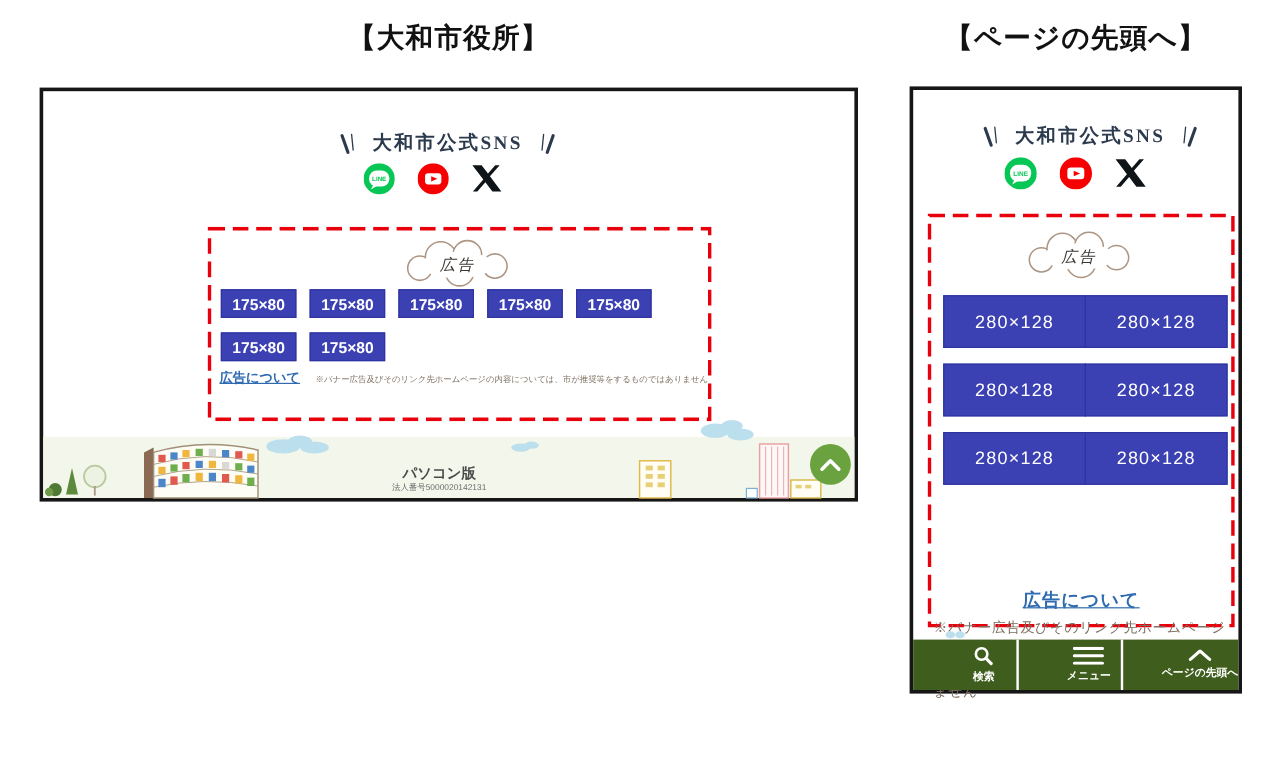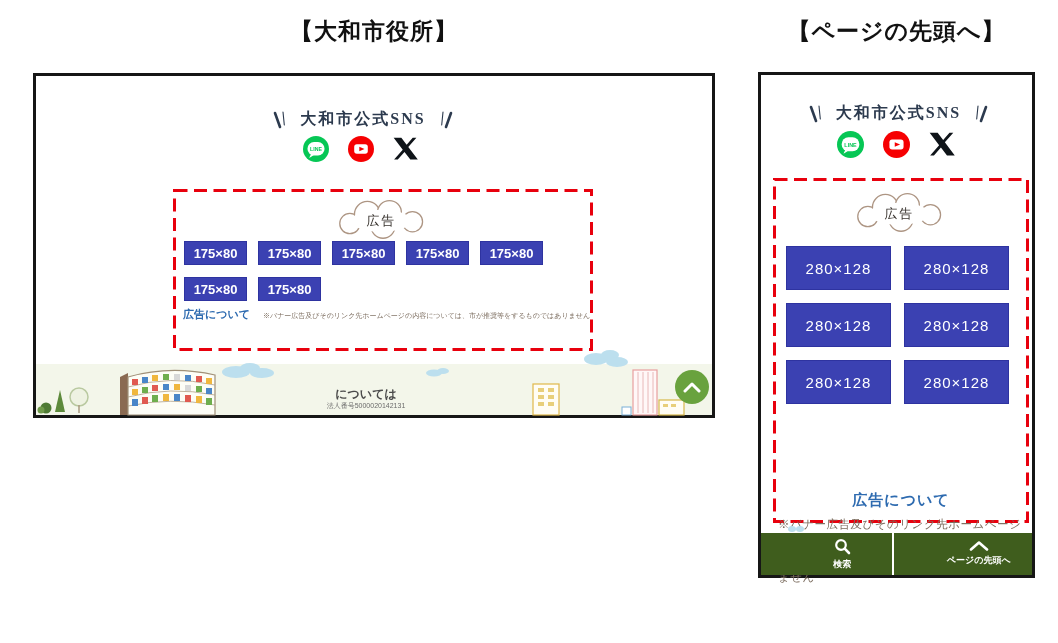--- a/index.html
+++ b/index.html
@@ -13,21 +13,21 @@
   }
   #pc-title { left:33px; width:682px; }
   #sp-title { left:748px; width:297px; }
 
   .panel { position:absolute; background:#fff; border:3px solid #161616; }
   #pc-panel { left:33px; top:73px;  width:682px; height:345px; }
   #sp-panel { left:758px; top:72px; width:277px; height:506px; }
 
   
   .sns-head {
-    position:absolute; left:2px; width:100%; display:flex;
+    position:absolute; left:12px; width:100%; display:flex;
     justify-content:center; align-items:center; gap:14px;text-align:center;
   }
   #pc-panel .sns-head { top:33px; transform:translateX(-13px); }
   #sp-panel .sns-head { top:28px; }
   .sns-head .txt {
     font-family:"Liberation Serif", serif; font-size:16px; font-weight:bold;
     color:#2c3a4e; letter-spacing:2px;
   }
   .sns-icons {
     position:absolute; left:0; width:100%; display:flex;
@@ -36,33 +36,33 @@
   #pc-panel .sns-icons { top:60px; transform:translateX(-13px); }
   #sp-panel .sns-icons { top:56px; }
   .sns-icons svg { display:block; }
 
   
   .ad-box { position:absolute; }
   #pc-panel .ad-box { left:137px; top:113px; width:420px; height:162px; }
   #sp-panel .ad-box { left:12px;  top:103px; width:256px; height:345px; }
   .dash-rect { position:absolute; inset:0; width:100%; height:100%; }
 
-  .cloud-wrap { position:absolute; left:0; width:100%; display:flex; justify-content:center; }
+  .cloud-wrap { position:absolute; left:0; width:100%; display:flex; justify-content:center;font-style:italic; }
   #pc-panel .cloud-wrap { top:6px; }
   #sp-panel .cloud-wrap { top:10px; }
 
   .banner {
     position:absolute; background:#3b41b2; color:#fff; border:1px solid #2e33a0;
     display:flex; align-items:center; justify-content:center;
   }
   .banner.pc { width:63px; height:24px; font-size:13px; font-weight:bold; }
-  .banner.sp { width:105px; height:44px; font-size:15px; letter-spacing:1px; }
+  .banner.sp { width:119px; height:44px; font-size:15px; letter-spacing:1px; }
 
   .ad-link {
-    position:absolute; color:#2e6bb0; font-weight:bold; 
+    position:absolute; color:#2e6bb0; font-weight:bold; text-decoration:underline;
     cursor:pointer;
   }
   #pc-panel .ad-link { left:10px; top:118px; font-size:11px; }
   #sp-panel .ad-link { left:0; top:313px; width:100%; text-align:center; font-size:15px; letter-spacing:1px; }
 
   .ad-note-pc {
     position:absolute; left:90px; top:122px; width:322px;
     font-size:7px; color:#7d6e60; white-space:nowrap;
   }
   .ad-note-sp {
@@ -256,21 +256,21 @@
         <rect x="597" y="6" width="24" height="45" fill="#fff7f7" stroke="#e89f9f" stroke-width="1.2"></rect>
         <line x1="602" y1="8" x2="602" y2="49" stroke="#e8b8b8" stroke-width="1"></line>
         <line x1="607" y1="8" x2="607" y2="49" stroke="#e8b8b8" stroke-width="1"></line>
         <line x1="612" y1="8" x2="612" y2="49" stroke="#e8b8b8" stroke-width="1"></line>
         <line x1="617" y1="8" x2="617" y2="49" stroke="#e8b8b8" stroke-width="1"></line>
         <rect x="623" y="36" width="25" height="15" fill="#fffdf4" stroke="#d8b84a" stroke-width="1.2"></rect>
         <rect x="627" y="40" width="5" height="3" fill="#e8cf7a"></rect>
           <rect x="635" y="40" width="5" height="3" fill="#e8cf7a"></rect>
       </g>
     </svg>
-    <div class="footer-org">については</div>
+    <div class="footer-org">パソコン版</div>
     <div class="footer-corp">法人番号5000020142131</div>
   </div>
 
   <div class="scroll-top">
     <svg width="18" height="12" viewBox="0 0 18 12">
       <polyline points="2,10 9,3 16,10" fill="none" stroke="#fff" stroke-width="3" stroke-linecap="round" stroke-linejoin="round"></polyline>
     </svg>
   </div>
 </div>
 
@@ -359,19 +359,27 @@
 
   <div class="sp-nav">
     <div class="cell">
       <svg width="17" height="17" viewBox="0 0 17 17">
         <circle cx="7" cy="7" r="4.8" fill="none" stroke="#fff" stroke-width="2.2"></circle>
         <line x1="10.7" y1="10.7" x2="15" y2="15" stroke="#fff" stroke-width="2.6" stroke-linecap="round"></line>
       </svg>
       <span class="lbl">検索</span>
     </div>
     <div class="cell">
+      <svg width="26" height="15" viewBox="0 0 26 15">
+        <rect x="0" y="0" width="26" height="2.6" rx="1.3" fill="#fff"></rect>
+        <rect x="0" y="6.2" width="26" height="2.6" rx="1.3" fill="#fff"></rect>
+        <rect x="0" y="12.4" width="26" height="2.6" rx="1.3" fill="#fff"></rect>
+      </svg>
+      <span class="lbl">メニュー</span>
+    </div>
+    <div class="cell">
       <svg width="20" height="10" viewBox="0 0 20 10">
         <polyline points="2,8.5 10,1.5 18,8.5" fill="none" stroke="#fff" stroke-width="2.6" stroke-linecap="round" stroke-linejoin="round"></polyline>
       </svg>
       <span class="lbl">ページの先頭へ</span>
     </div>
   </div>
 </div>
 
 </body></html>

